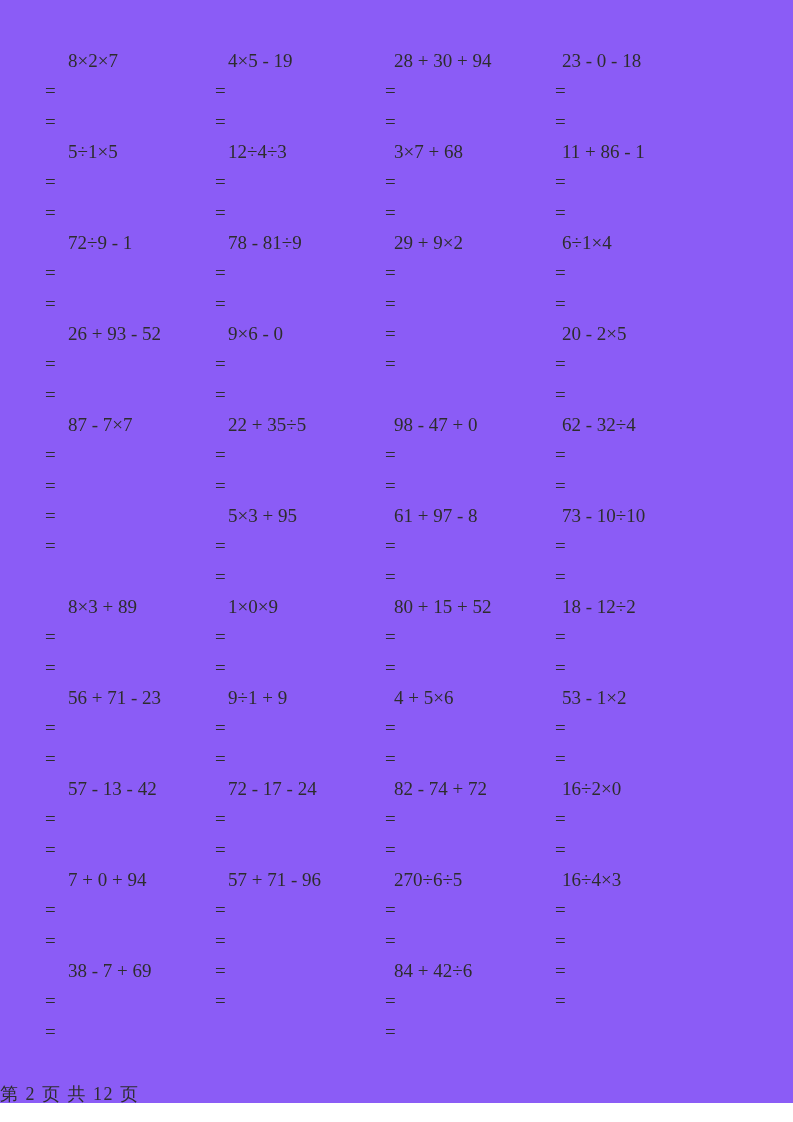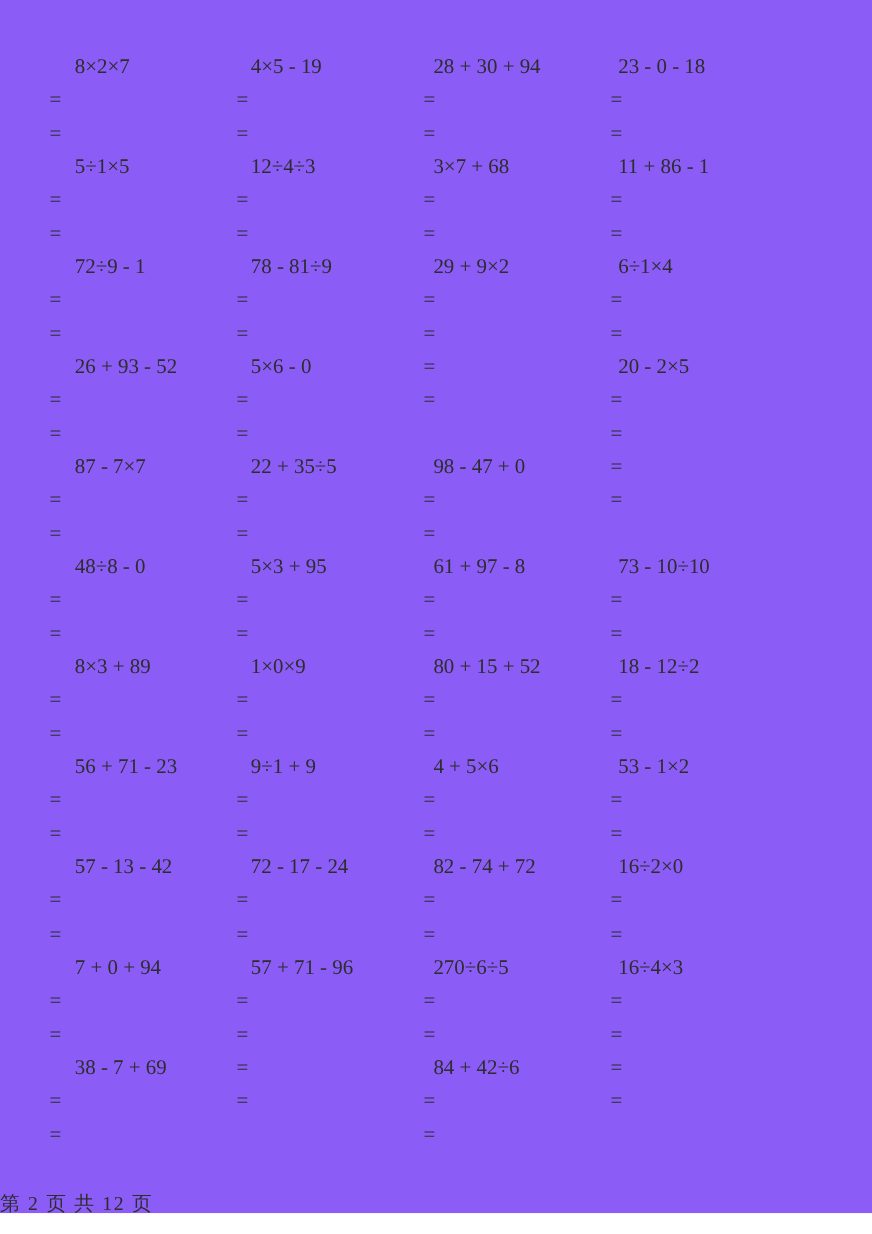--- a/index.html
+++ b/index.html
@@ -124,21 +124,21 @@
     <div class="line eq">=</div>
   </div>
 
   <div class="cell">
     <div class="line expr">26 + 93 - 52</div>
     <div class="line eq">=</div>
     <div class="line eq">=</div>
   </div>
 
   <div class="cell">
-    <div class="line expr">5×6 - 0</div>
+    <div class="line expr">9×6 - 0</div>
     <div class="line eq">=</div>
     <div class="line eq">=</div>
   </div>
 
   <div class="cell">
     <div class="line eq">=</div>
     <div class="line eq">=</div>
   </div>
 
   <div class="cell">
@@ -159,26 +159,26 @@
     <div class="line eq">=</div>
   </div>
 
   <div class="cell">
     <div class="line expr">98 - 47 + 0</div>
     <div class="line eq">=</div>
     <div class="line eq">=</div>
   </div>
 
   <div class="cell">
-    <div class="line eq">=</div>
-    <div class="line eq">=</div>
-  </div>
-
-  <div class="cell">
-    <div class="line expr">48÷8 - 0</div>
+    <div class="line expr">62 - 32÷4</div>
+    <div class="line eq">=</div>
+    <div class="line eq">=</div>
+  </div>
+
+  <div class="cell">
     <div class="line eq">=</div>
     <div class="line eq">=</div>
   </div>
 
   <div class="cell">
     <div class="line expr">5×3 + 95</div>
     <div class="line eq">=</div>
     <div class="line eq">=</div>
   </div>
 

